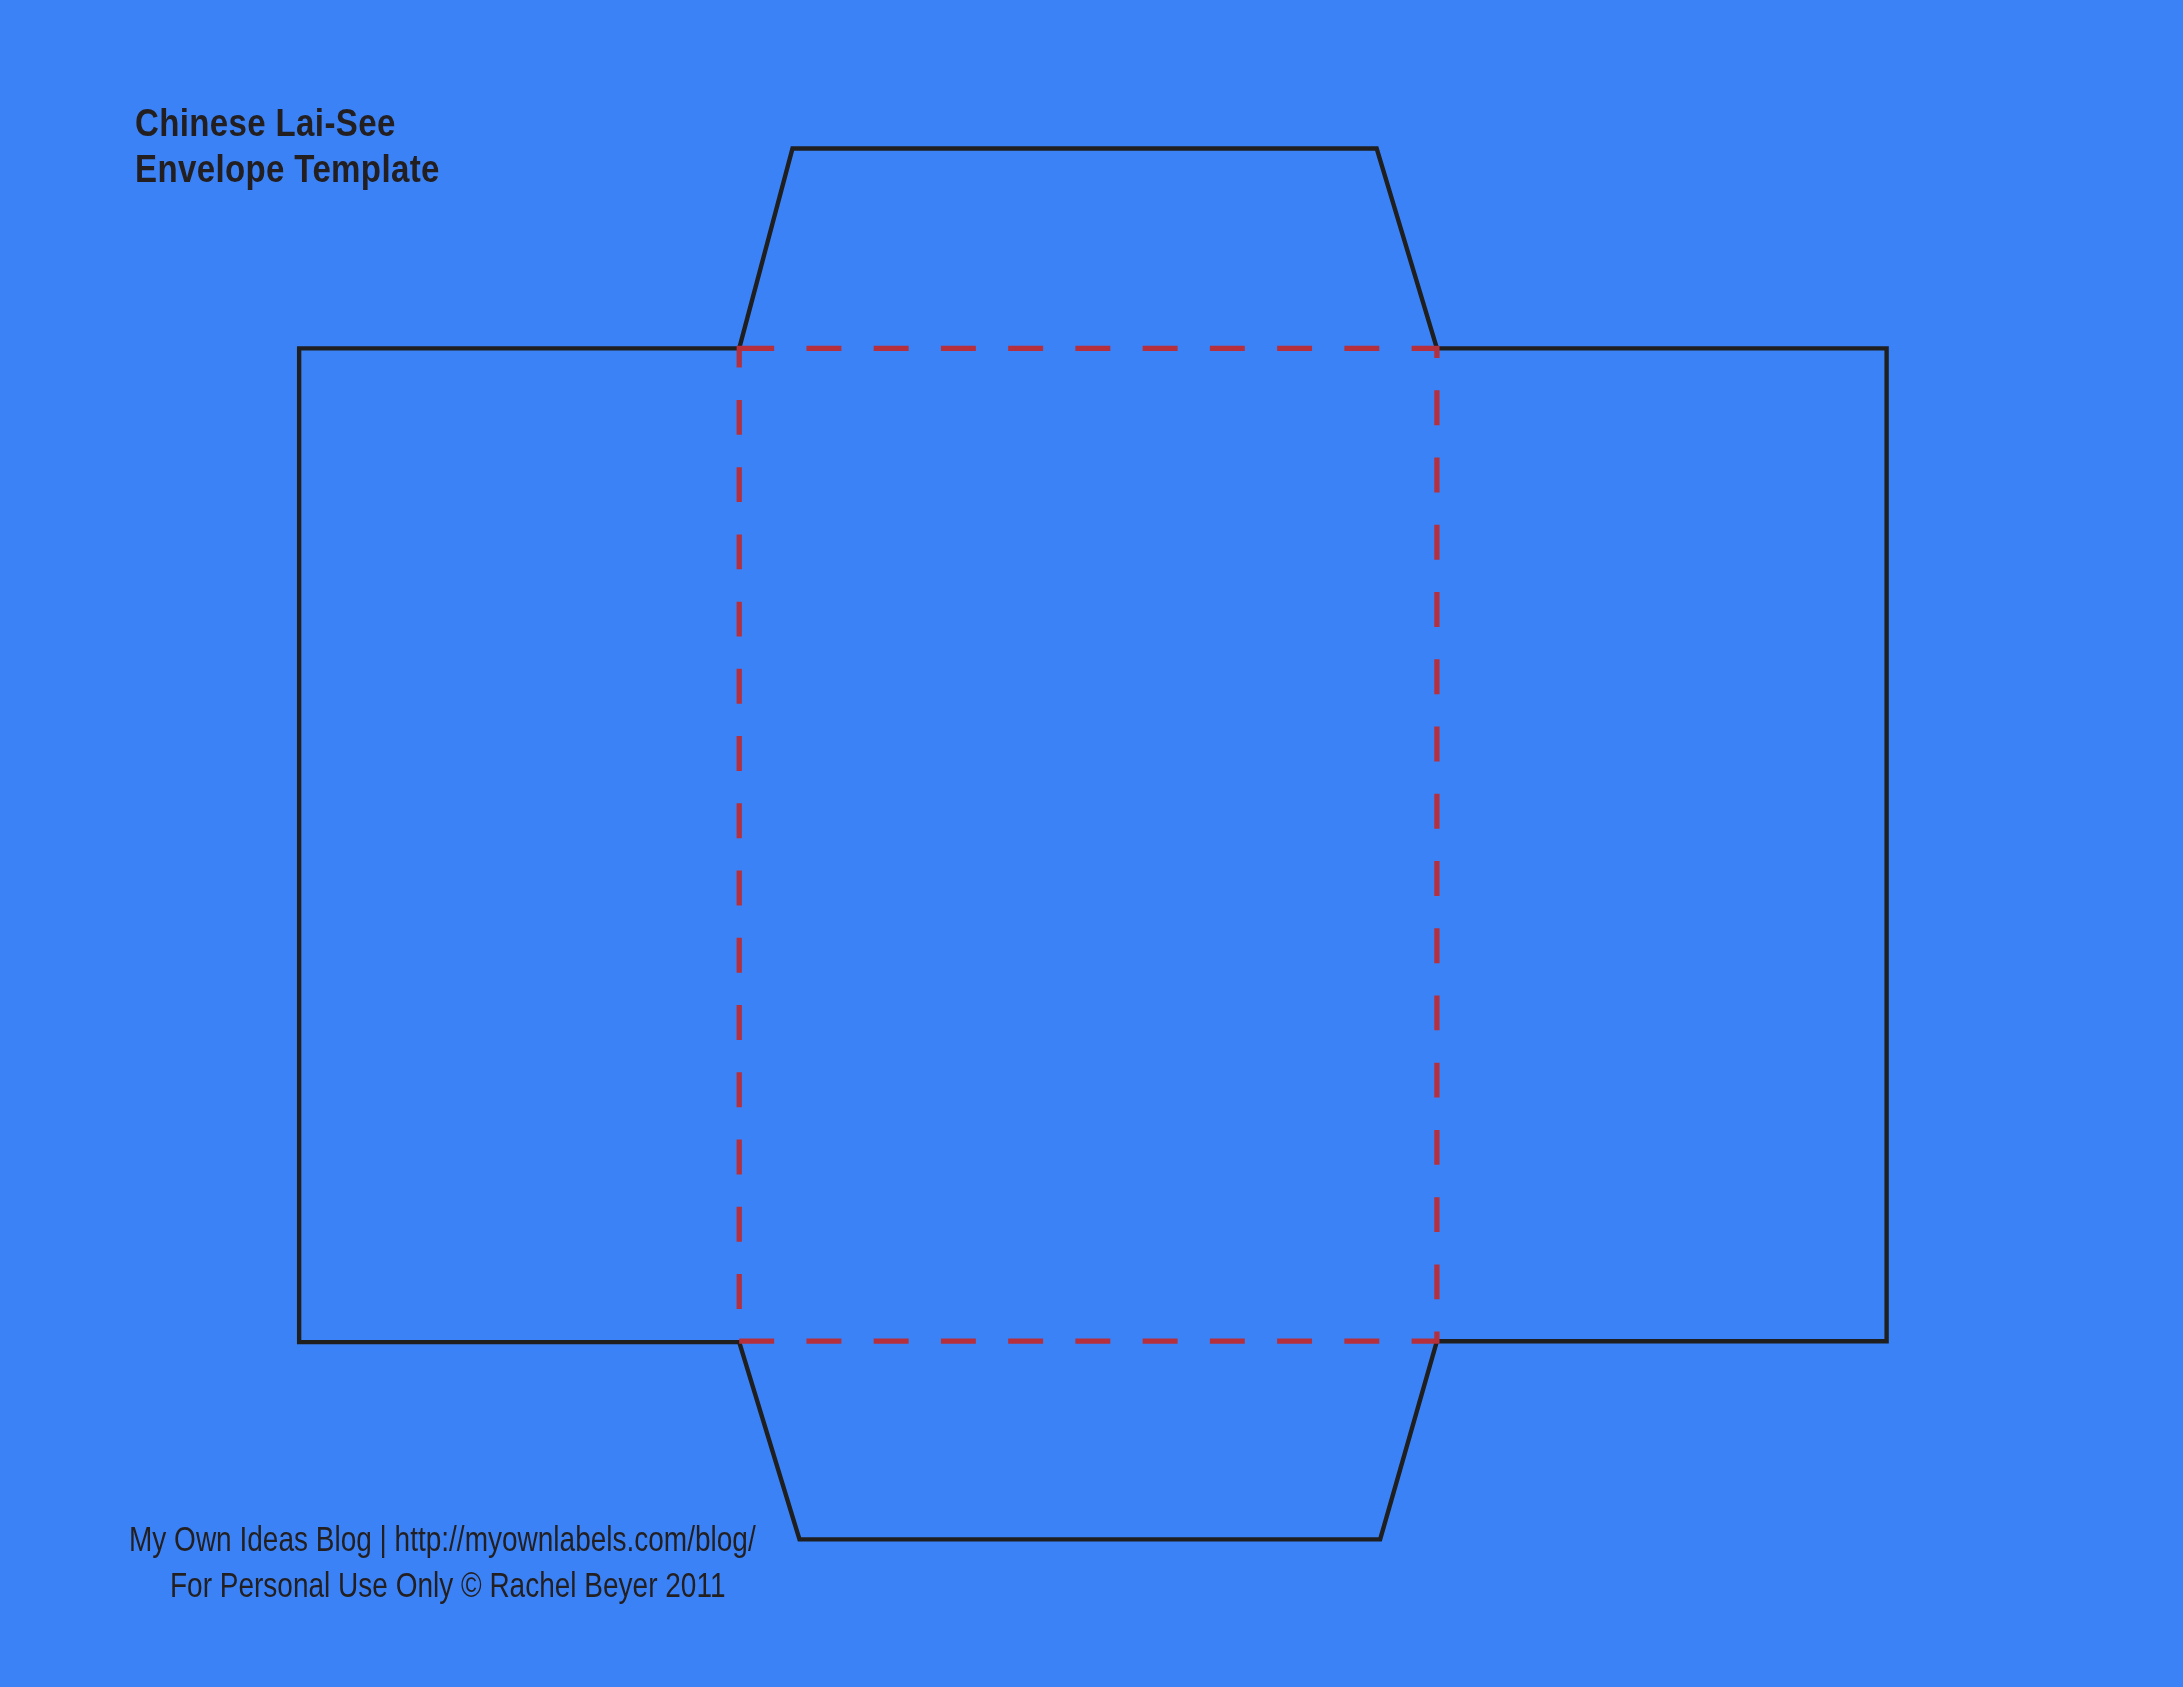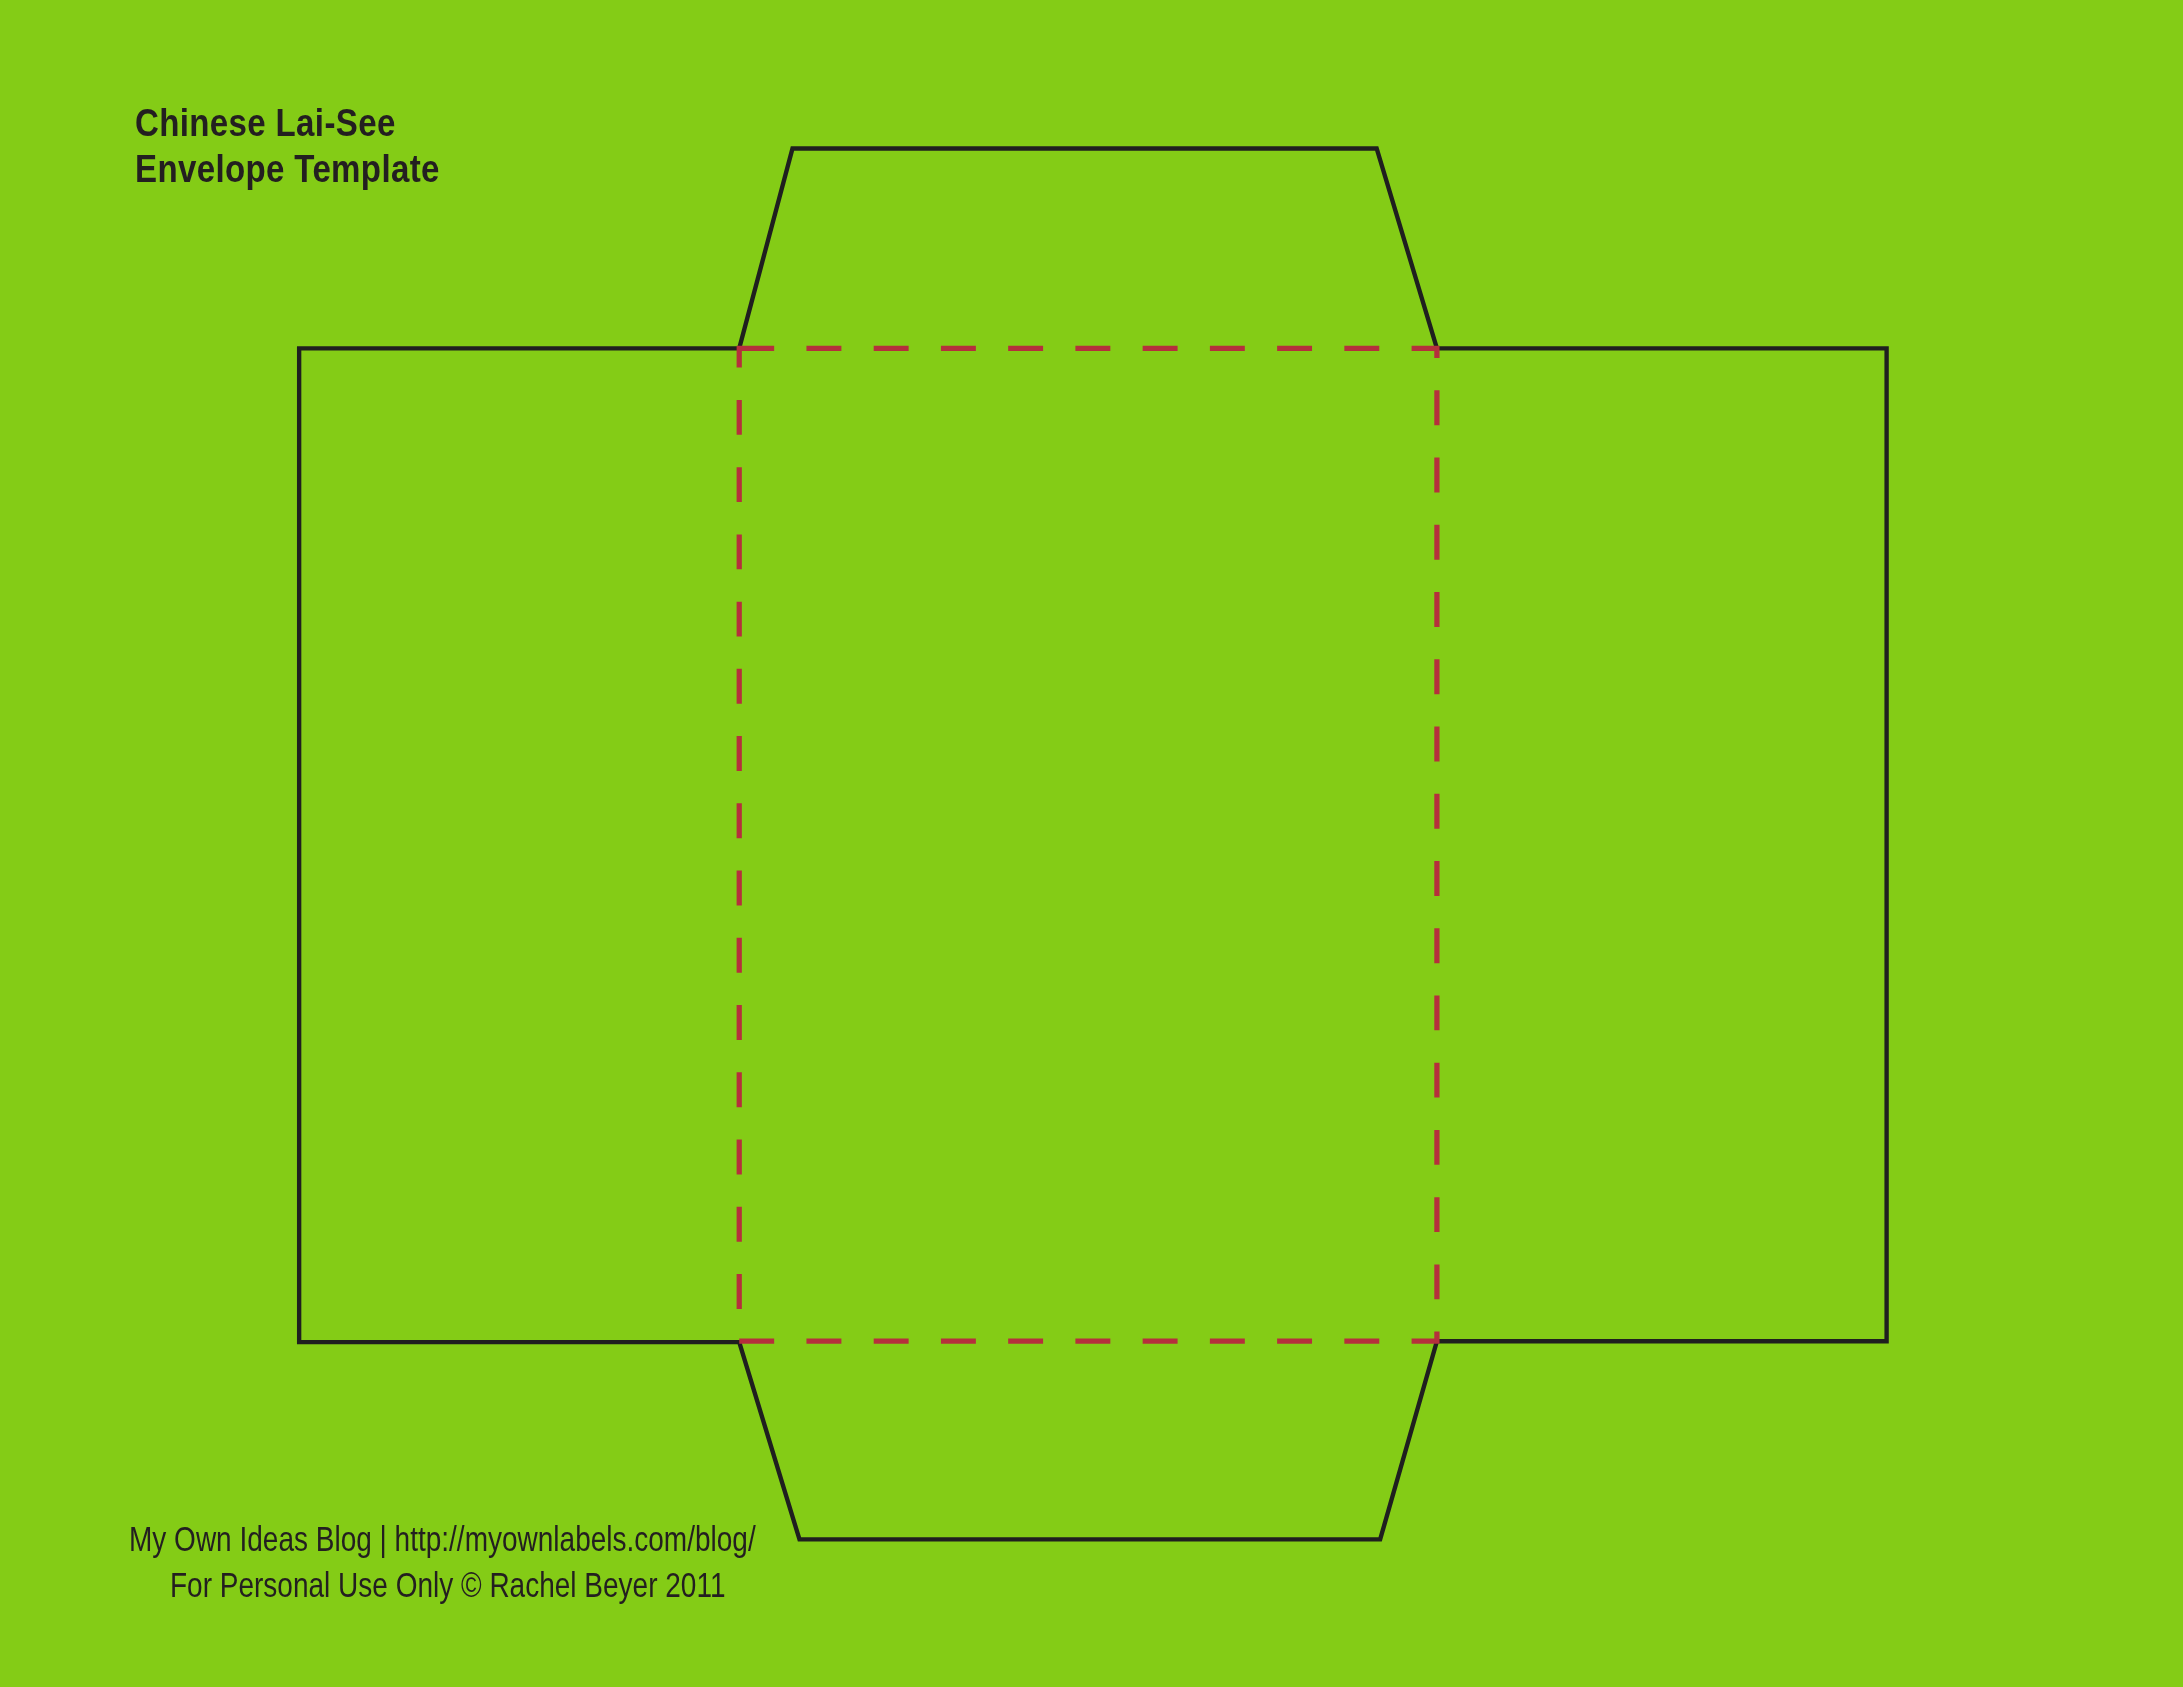--- a/index.html
+++ b/index.html
@@ -4,21 +4,21 @@
 <style>
   html, body {
     margin: 0;
     padding: 0;
     background: #ffffff;
   }
   .canvas {
     position: relative;
     width: 2184px;
     height: 1687px;
-    background: #84cc16;
+    background: #3b82f6;
     overflow: hidden;
     font-family: "Liberation Sans", "DejaVu Sans", sans-serif;
   }
   .diagram {
     position: absolute;
     left: 0;
     top: 0;
     width: 2184px;
     height: 1687px;
   }

